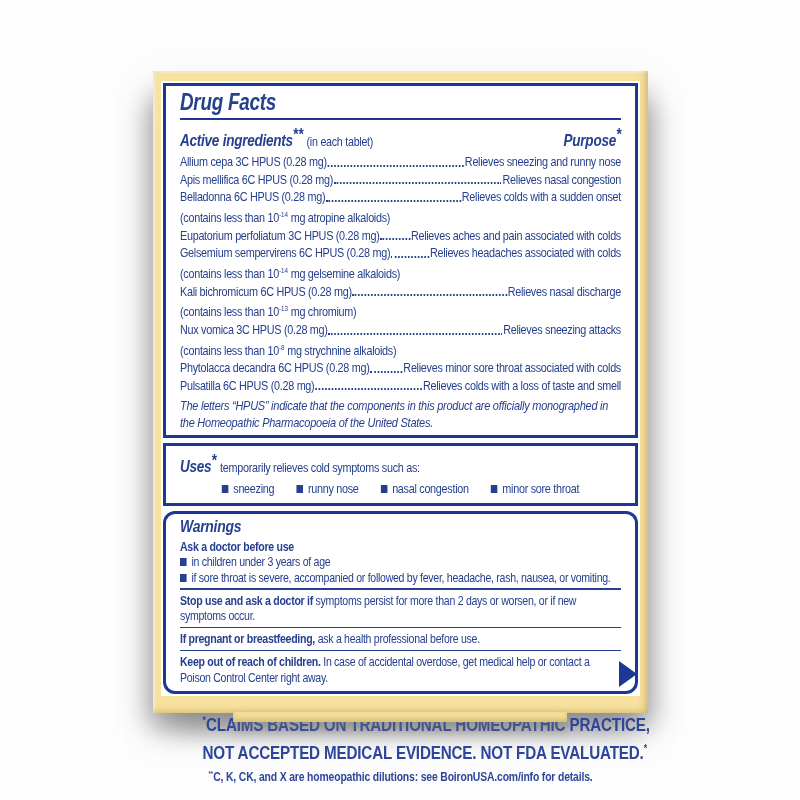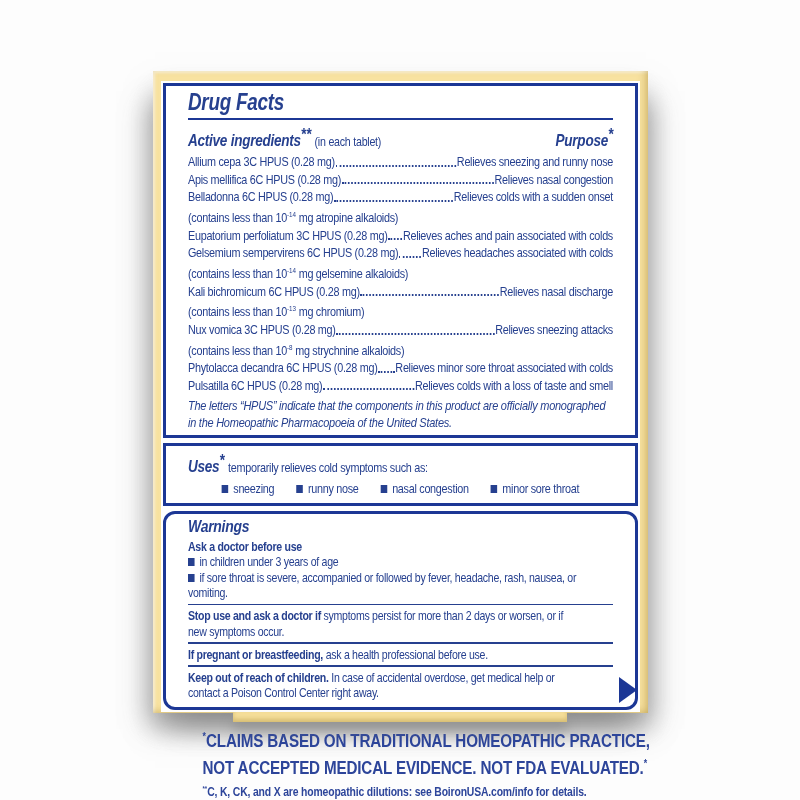--- a/index.html
+++ b/index.html
@@ -29,21 +29,21 @@
   .flap{
     position:absolute;left:233px;top:712px;width:334px;height:10px;
     background:#f5de99;
     box-shadow:0 8px 12px rgba(120,120,120,.5), inset 0 -3px 4px rgba(170,140,60,.4);
   }
   .panel{
     position:relative;margin:10px 8px 0;background:#fff;padding:2px;
   }
   .bx{
     border:3px solid var(--bd);background:#fff;
-    padding:3px 22px 4px;margin-bottom:5px;position:relative;
+    padding:3px 14px 4px;margin-bottom:5px;position:relative;
   }
   .bx:last-child{margin-bottom:0;}
   
   .cond{width:121.95%;transform:scaleX(.82);transform-origin:0 0;}
   .cndc{display:block;transform:scaleX(.80);transform-origin:50% 50%;white-space:nowrap;}
 
   .title{font-size:23px;line-height:25px;font-weight:bold;font-style:italic;margin:1px 0 3px;letter-spacing:-.3px;}
   .rule{height:2px;background:var(--bd);margin-bottom:4px;}
   .hdr{display:flex;justify-content:space-between;align-items:baseline;line-height:20px;margin-bottom:1px;}
   .bih{font-size:16.5px;font-weight:bold;font-style:italic;letter-spacing:-.3px;}
@@ -67,21 +67,21 @@
   .wb{font-weight:bold;}
   .wrule{height:1.5px;background:var(--ink);margin:3px 0;}
   .stoppara{padding-right:40px;}
   .keeppara{padding-right:36px;}
   .arrow{
     position:absolute;right:-2px;bottom:4px;width:0;height:0;
     border-top:13px solid transparent;border-bottom:13px solid transparent;
     border-left:18px solid var(--bd);
   }
 
-  .footer{margin-top:13px;text-align:left;color:#2d459a;}
+  .footer{margin-top:13px;text-align:center;color:#2d459a;}
   .fbig{font-size:19px;line-height:22px;font-weight:bold;letter-spacing:-.2px;}
   .fsmall{font-size:13px;line-height:16px;font-weight:bold;margin-top:2px;letter-spacing:-.2px;}
 </style>
 </head>
 <body>
 
 <div class="stage">
   <div class="box">
     <div class="panel">
 

